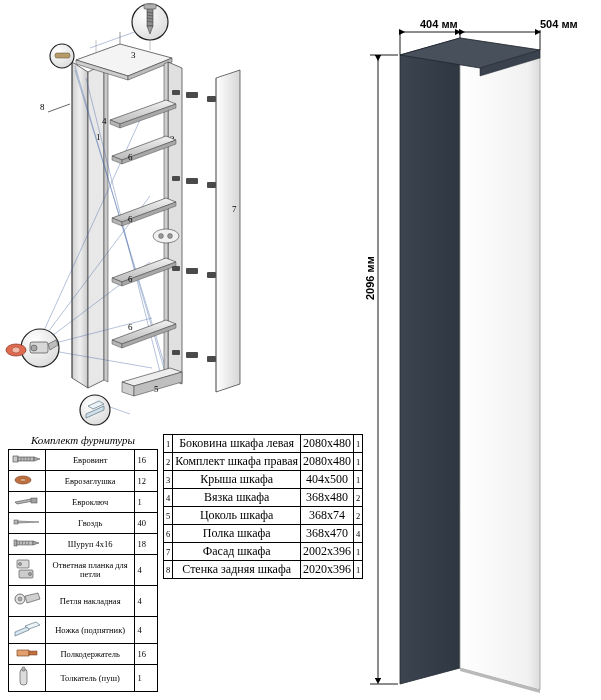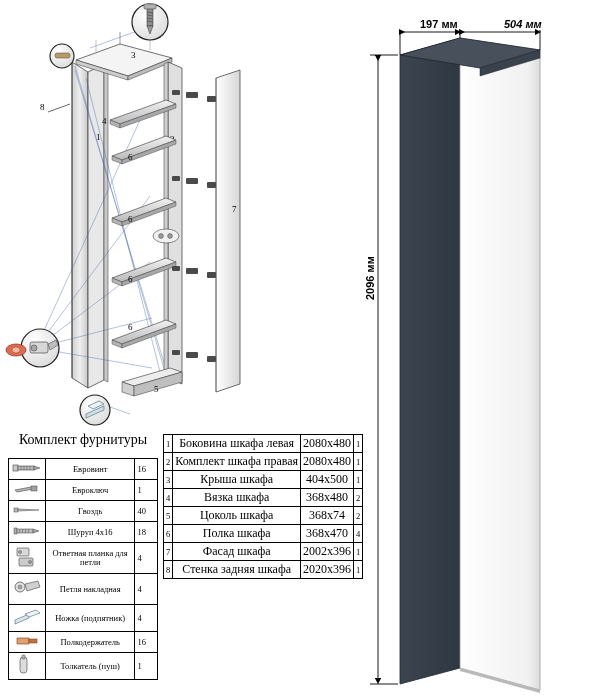--- a/index.html
+++ b/index.html
@@ -28,24 +28,25 @@
   }
   
   #kit {
     position: absolute;
     left: 8px;
     top: 434px;
     width: 150px;
   }
   #kit .kit-title {
     text-align: center;
-    font-size: 14px;
+    font-size: 11px;
     line-height: 12px;
     font-family: "Liberation Serif", serif;
-    margin-bottom: 12px;
+    margin-bottom: 3px;
+    font-style: italic;
   }
   table.grid {
     border-collapse: collapse;
     font-family: "Liberation Serif", serif;
   }
   table.grid td {
     border: 1px solid #000;
     font-size: 8.5px;
     padding: 1px 2px;
     vertical-align: middle;
@@ -89,21 +90,21 @@
     height: 700px;
   }
   .dim-label {
     position: absolute;
     font-family: "Liberation Sans", sans-serif;
     font-weight: bold;
     font-size: 11px;
     color: #000;
   }
   #lbl-404 { left: 420px; top: 18px; }
-  #lbl-504 { left: 504px; top: 18px; font-style: italic; }
+  #lbl-504 { left: 540px; top: 18px; }
   #lbl-2096 {
     left: 364px;
     top: 300px;
     transform: rotate(-90deg);
     transform-origin: left top;
     white-space: nowrap;
   }
   .callout {
     font-family: "Liberation Serif", serif;
     font-size: 9px;
@@ -291,20 +292,30 @@
               </g>
               <polygon points="23,5 23,9 29,7" fill="#a8a8a8" stroke="#444" stroke-width="0.5"></polygon>
             </svg>
           </td>
           <td class="nm">Евровинт</td>
           <td class="qt">16</td>
         </tr>
         <tr>
           <td class="ico">
             <svg width="32" height="14" viewBox="0 0 32 14">
+              <ellipse cx="12" cy="7" rx="8" ry="4" fill="#c2703f" stroke="#6b3a1d" stroke-width="0.6"></ellipse>
+              <ellipse cx="12" cy="7" rx="3" ry="1.6" fill="#e0a87d" stroke="#6b3a1d" stroke-width="0.4"></ellipse>
+            </svg>
+          </td>
+          <td class="nm">Еврозаглушка</td>
+          <td class="qt">12</td>
+        </tr>
+        <tr>
+          <td class="ico">
+            <svg width="32" height="14" viewBox="0 0 32 14">
               <path d="M4 8 L20 5 L22 7 L6 10 Z" fill="#b8b8b8" stroke="#444" stroke-width="0.6"></path>
               <rect x="20" y="4" width="6" height="5" fill="#a0a0a0" stroke="#444" stroke-width="0.5"></rect>
             </svg>
           </td>
           <td class="nm">Евроключ</td>
           <td class="qt">1</td>
         </tr>
         <tr>
           <td class="ico">
             <svg width="32" height="14" viewBox="0 0 32 14">
@@ -484,17 +495,17 @@
       <line x1="112" y1="32" x2="188" y2="32" marker-start="url(#arr)" marker-end="url(#arr)"></line>
     </g>
 
     <g stroke="#000" stroke-width="0.9" fill="none">
       <line x1="20" y1="55" x2="48" y2="55"></line>
       <line x1="20" y1="684" x2="48" y2="684"></line>
       <line x1="28" y1="58" x2="28" y2="681" marker-start="url(#arr)" marker-end="url(#arr)"></line>
     </g>
   </svg>
 
-  <div class="dim-label" id="lbl-404">197 мм</div>
+  <div class="dim-label" id="lbl-404">404 мм</div>
   <div class="dim-label" id="lbl-504">504 мм</div>
   <div class="dim-label" id="lbl-2096">2096 мм</div>
 
 </div>
 
 </body></html>

